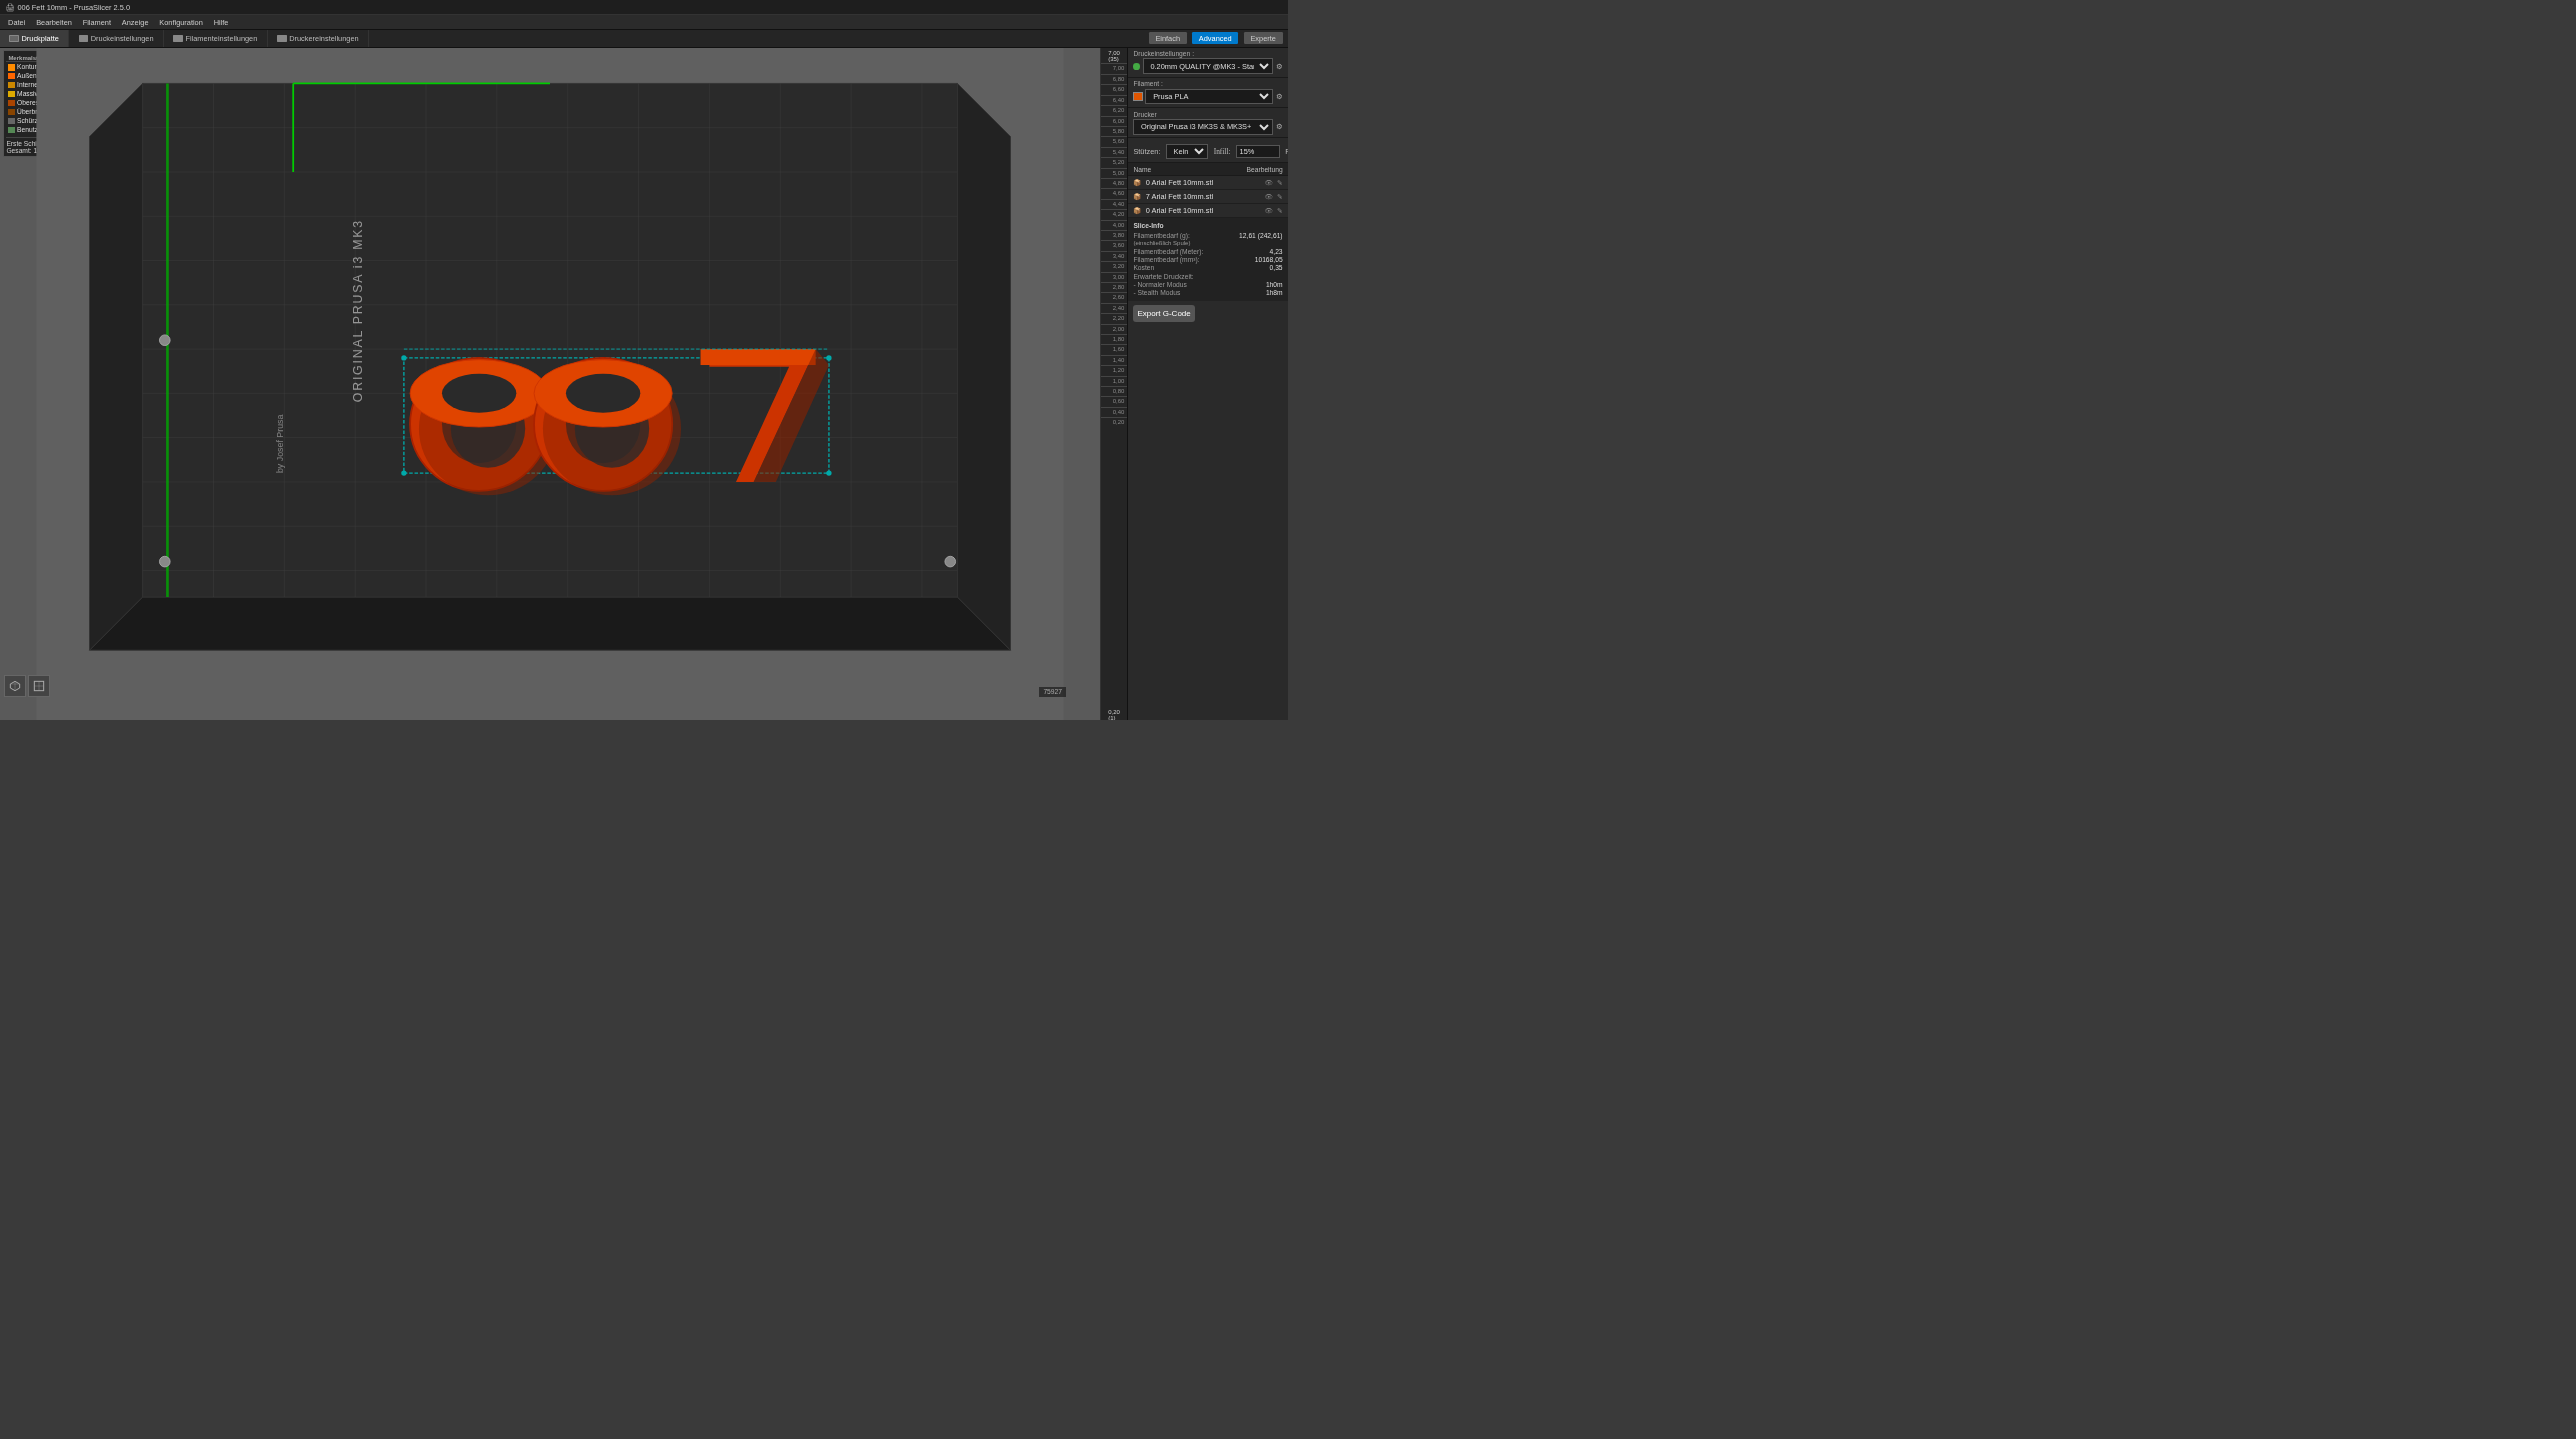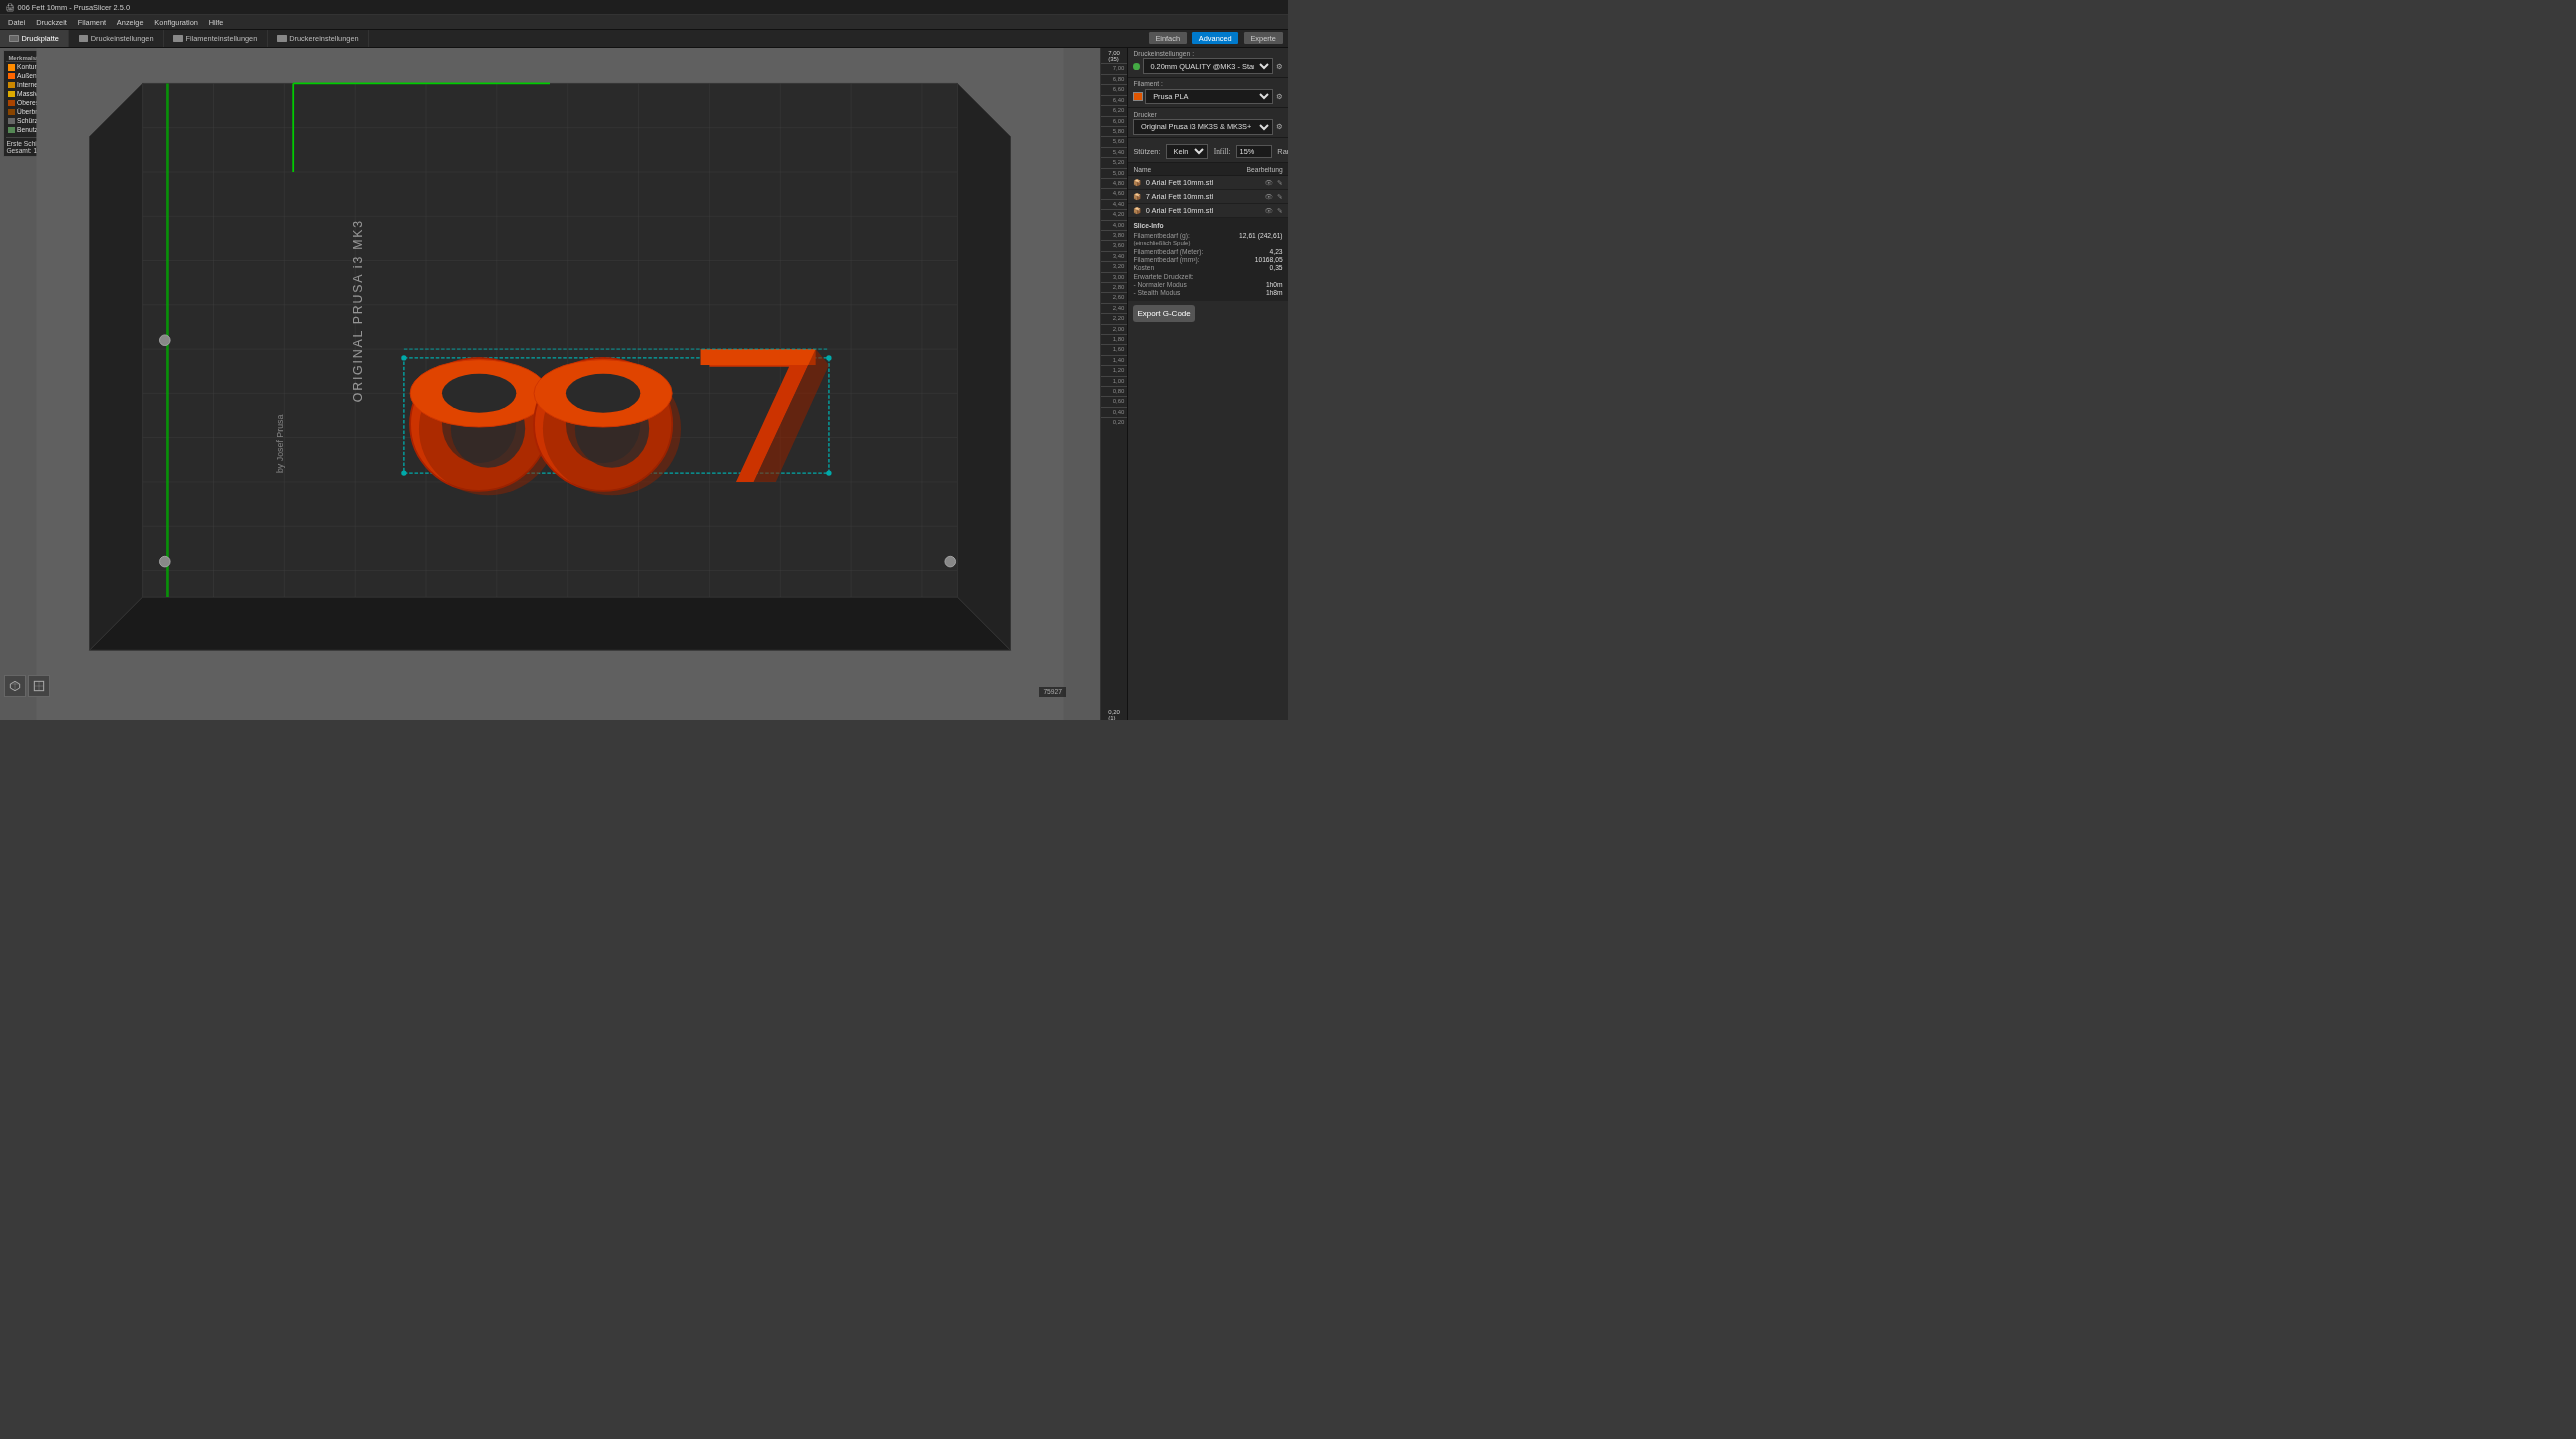--- a/index.html
+++ b/index.html
@@ -412,21 +412,21 @@
 </head>
 <body>
 
 <div id="titlebar">
   <span>🖨</span>
   <span>006 Fett 10mm - PrusaSlicer 2.5.0</span>
 </div>
 
 <div id="menubar">
   <div class="menu-item">Datei</div>
-  <div class="menu-item">Druckzeit</div>
+  <div class="menu-item">Bearbeiten</div>
   <div class="menu-item">Filament</div>
   <div class="menu-item">Anzeige</div>
   <div class="menu-item">Konfiguration</div>
   <div class="menu-item">Hilfe</div>
 </div>
 
 <div id="tabbar">
   <div class="tab active">
     <div class="tab-icon"></div>
     <span>Druckplatte</span>
@@ -737,21 +737,21 @@
       </div>
 
       
       <div class="rp-section">
         <div class="supports-row">
           <span style="color:#bbb;">Stützen:</span>
           <select class="rp-input-small" style="width:54px;">
             <option>Kein</option>
           </select>
           <span style="color:#bbb;font-family:Liberation Serif, serif;">Infill:</span>
-          <input type="text" class="rp-input-small" value="15%" style="width: 36px;">
+          <input type="text" class="rp-input-small" value="15%" style="width: 44px;">
           <span style="color:#bbb;">Rand:</span>
           <input type="checkbox" style="">
         </div>
       </div>
 
       
       <div class="objects-header">
         <span>Name</span>
         <span>Bearbeitung</span>
       </div>

